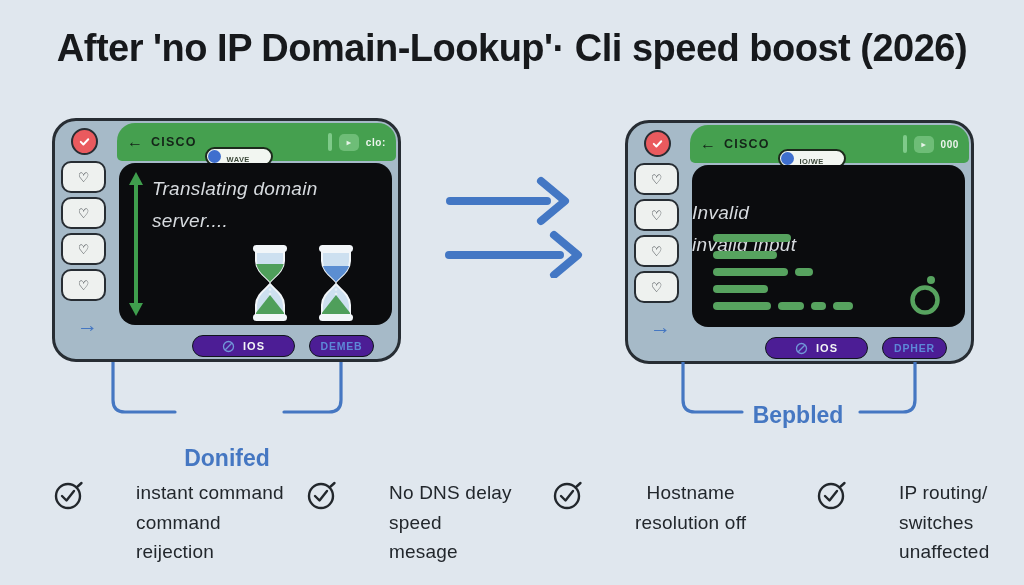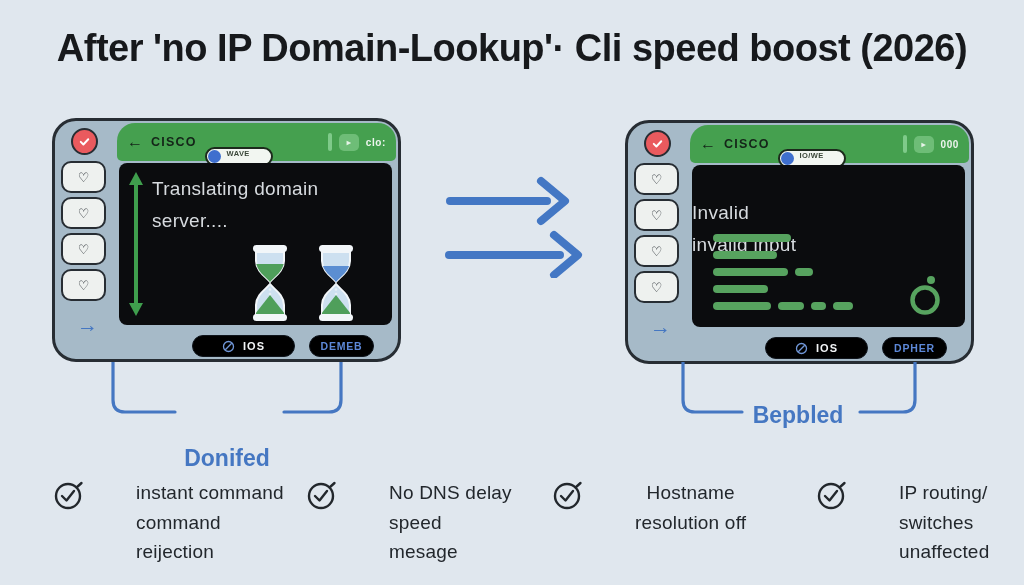--- a/index.html
+++ b/index.html
@@ -23,45 +23,45 @@
   .nav-arrow{position:absolute;left:22px;top:192px;color:#4577c2;font-size:21px;font-weight:700;}
 
   
   .dev-header{position:absolute;left:62px;top:2px;width:279px;height:38px;background:#45a04f;
               border-radius:18px 18px 5px 5px;display:flex;align-items:center;
               padding:0 10px;box-sizing:border-box;}
   .hdr-back{font-size:16px;font-weight:700;color:#142418;margin-right:8px;}
   .hdr-brand{font-size:12.5px;font-weight:700;letter-spacing:1.2px;color:#142418;}
   .hdr-toggle{position:relative;margin-left:8px;width:68px;height:19px;background:#f2f6f1;
               border:2px solid #1c2a1c;border-radius:11px;box-sizing:border-box;
-              display:flex;align-items:flex-start;margin-top:28px;}
+              display:flex;align-items:flex-end;margin-top:28px;}
   .hdr-knob{position:absolute;left:1px;top:1px;width:13px;height:13px;border-radius:50%;background:#3f6fce;}
   .hdr-toggle-label{margin-left:20px;font-size:7.5px;font-weight:700;color:#3a4638;letter-spacing:0.4px;}
   .hdr-right{margin-left:auto;display:flex;align-items:center;gap:7px;}
   .hdr-bar{width:4px;height:18px;background:#7fca8a;border-radius:2px;}
   .hdr-badge{width:20px;height:17px;background:#6ebd77;border-radius:5px;
              display:flex;align-items:center;justify-content:center;
              color:#e7f3e8;font-size:8px;font-weight:700;}
   .hdr-status{font-size:10px;font-weight:600;color:#eef5ef;letter-spacing:0.6px;}
 
   
   .screen{position:absolute;left:64px;top:42px;width:273px;height:162px;background:#0b0c0e;
-          border-radius:8px;overflow:hidden;}
+          border-radius:16px;overflow:hidden;font-style:italic;}
   .screen-text{position:absolute;left:33px;top:10px;font-size:19px;color:#d7dbdf;
                line-height:32px;letter-spacing:0.3px;}
   .screen-text.centered{left:0;width:100%;text-align:left;margin-top:22px;}
   .v-arrow{position:absolute;left:9px;top:9px;}
   .hourglass{position:absolute;}
   .bars{position:absolute;left:21px;top:69px;}
   .bar-row{display:flex;gap:7px;margin-bottom:9px;}
   .bar{height:8px;background:#57a35f;border-radius:4px;}
   .power-glyph{position:absolute;right:16px;bottom:10px;}
 
   
-  .pill{position:absolute;top:214px;height:22px;border-radius:12px;background:#000000;
+  .pill{position:absolute;top:214px;height:22px;border-radius:12px;background:#4c1d95;
         border:1.5px solid #10151c;box-sizing:border-box;display:flex;align-items:center;
         justify-content:center;gap:8px;}
   .pill-ios{left:137px;width:103px;}
   .pill-ios span{color:#f2f4f6;font-size:11px;font-weight:700;letter-spacing:1px;}
   .pill-action{left:254px;width:65px;}
   .pill-action span{color:#5d88d8;font-size:10.5px;font-weight:700;letter-spacing:0.8px;}
 
   
   .mid-arrows{position:absolute;left:442px;top:168px;}
 

